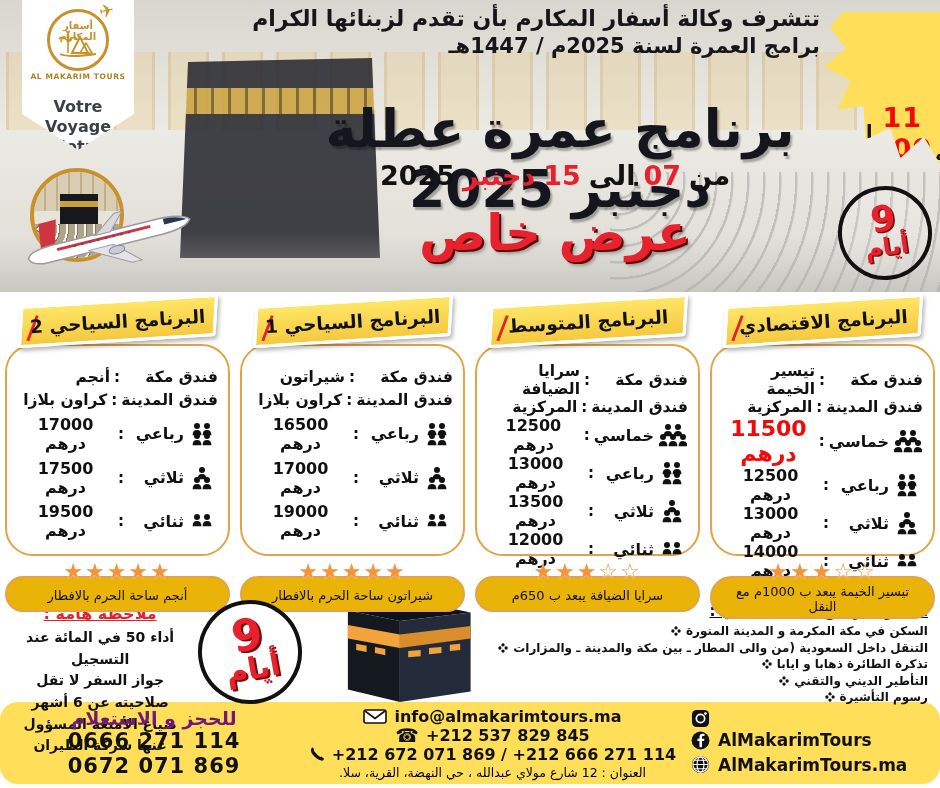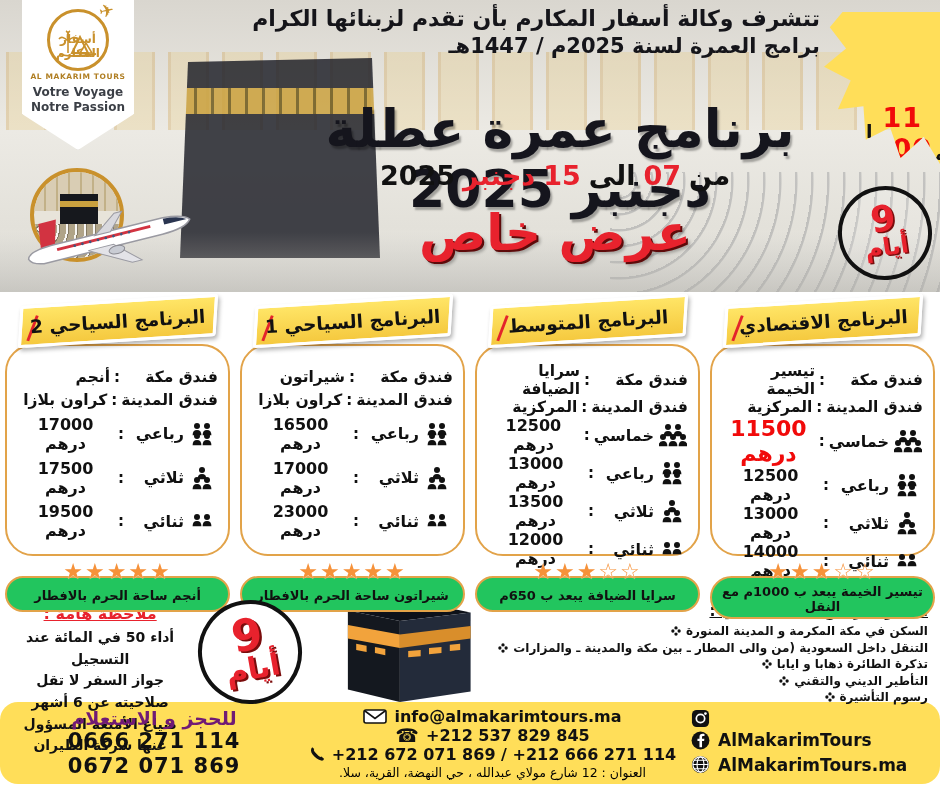--- a/index.html
+++ b/index.html
@@ -15,23 +15,23 @@
   .hero-kaaba .band{position:absolute;left:0;top:30px;width:100%;height:26px;
     background:repeating-linear-gradient(90deg,#caa13f 0 14px,#6e5a1d 14px 17px);}
   .crowd{position:absolute;right:0;bottom:0;width:330px;height:120px;opacity:.5;
     background:repeating-radial-gradient(circle at 9px 9px,rgba(50,55,70,.4) 0 2px,transparent 3px 16px);}
   .floor{position:absolute;left:0;bottom:0;width:940px;height:60px;background:linear-gradient(180deg,rgba(190,188,182,.0),rgba(168,166,160,.55));}
 
   .pennant{position:absolute;left:22px;top:0;width:112px;height:150px;background:#fff;z-index:4;
     clip-path:polygon(0 0,100% 0,100% 76%,50% 100%,0 76%);box-shadow:0 2px 5px rgba(0,0,0,.25);text-align:center;}
   .emblem{width:62px;height:62px;margin:9px auto 1px;border:3px solid #c9912c;border-radius:50%;position:relative;display:flex;align-items:center;justify-content:center;}
   .emblem .plane-glyph{position:absolute;top:-12px;right:-8px;color:#c9912c;font-size:18px;transform:rotate(-12deg);}
-  .emblem .ar{position:absolute;top:20px;left:0;width:100%;font-size:12px;color:#c9912c;font-weight:bold;}
+  .emblem .ar{position:absolute;top:8px;left:0;width:100%;font-size:10px;color:#c9912c;font-weight:bold;}
   .brand-name{font-size:7.5px;font-weight:bold;color:#b07f24;letter-spacing:.6px;margin-top:1px;}
-  .tagline{font-size:12px;font-weight:bold;color:#3b3f46;line-height:1.25;margin-top:4px;}
+  .tagline{font-size:16px;font-weight:bold;color:#3b3f46;line-height:1.25;margin-top:16px;}
 
   .intro{position:absolute;left:140px;top:6px;width:680px;direction:rtl;color:#15151a;font-weight:bold;z-index:2;}
   .intro .l1{font-size:22px;}
   .intro .l2{font-size:21px;margin-top:3px;}
 
   .burst{position:absolute;right:0;top:12px;width:116px;height:152px;background:#ffde59;z-index:3;
     clip-path:polygon(16% 0,100% 0,100% 100%,86% 82%,66% 96%,57% 76%,36% 84%,34% 62%,12% 64%,23% 45%,0 36%,19% 24%,5% 10%);
     display:flex;flex-direction:row;align-items:flex-end;padding:10px 10px 0 0;text-align:center;}
   .burst .b1{font-size:19px;font-weight:bold;color:#111;direction:rtl;width:100%;}
   .burst .b2{font-size:27px;font-weight:bold;color:#f10a0a;width:100%;margin-top:8px;letter-spacing:1px;}
@@ -70,22 +70,22 @@
   .row{display:flex;direction:rtl;align-items:center;gap:4px;font-weight:bold;color:#111;}
   .row .lbl{min-width:94px;font-size:15.5px;}
   .row .colon{font-size:15px;}
   .row .val{flex:1;font-size:15.5px;}
   .prow .icon{width:30px;display:flex;justify-content:center;}
   .prow .plbl{min-width:56px;font-size:16px;}
   .prow .pval{flex:1;text-align:center;font-size:16px;}
   .prow .pval.red{color:#f10a0a;font-size:22px;}
   .caption-wrap{position:relative;margin-top:20px;}
   .stars{position:absolute;top:-17px;left:50%;transform:translateX(-50%);direction:ltr;font-size:22px;letter-spacing:2px;color:#f6923a;z-index:2;white-space:nowrap;text-shadow:0 0 1px #fff;}
-  .cap{border:2.5px solid #e2a349;border-radius:999px;background:#22c55e;min-height:36px;display:flex;align-items:center;justify-content:center;
-    font-size:13px;font-weight:bold;color:#111;direction:rtl;padding:6px 8px 3px;text-align:center;}
+  .cap{border:2.5px solid #e2a349;border-radius:999px;background:#eab308;min-height:36px;display:flex;align-items:center;justify-content:center;
+    font-size:13px;font-weight:normal;color:#111;direction:rtl;padding:6px 8px 3px;text-align:center;}
 
   
   .info{display:flex;height:104px;padding:2px 8px 0;align-items:flex-start;}
   .notes{width:252px;text-align:center;direction:rtl;margin-top:4px;}
   .notes .nt{color:#e8222d;font-size:16px;font-weight:bold;text-decoration:underline;margin-bottom:4px;}
   .notes .nl{font-size:14px;font-weight:bold;color:#111;line-height:1.55;text-align:center;}
   .big-circle{width:104px;height:104px;border:4px solid #111;border-radius:50%;margin:0 6px;background:#fff;
     display:flex;flex-direction:column;align-items:center;justify-content:center;transform:rotate(-10deg);flex-shrink:0;}
   .big-circle .n{font-size:44px;font-weight:bold;color:#e8222d;line-height:.75;text-shadow:2px 2px 0 #7a0c0c;}
   .big-circle .u{font-size:30px;font-weight:bold;color:#e8222d;text-shadow:2px 2px 0 #7a0c0c;direction:rtl;}
@@ -314,21 +314,21 @@
             <span class="icon persons-icon">
               <svg viewBox="0 0 28 26" width="28" height="26" fill="#111">
                 <circle cx="8" cy="9" r="3"></circle>
                 <path d="M3.5999999999999996 18.2 q0 -5.2 4.4 -5.2 q4.4 0 4.4 5.2 z"></path>
                 <circle cx="18" cy="9" r="3"></circle>
                 <path d="M13.6 18.2 q0 -5.2 4.4 -5.2 q4.4 0 4.4 5.2 z"></path>
               </svg>
             </span>
             <span class="plbl">ثنائي</span>
             <span class="colon">:</span>
-            <span class="pval">23000 درهم</span>
+            <span class="pval">19000 درهم</span>
           </div>
       </div>
       <div class="caption-wrap">
         <div class="stars">★★★★★</div>
         <div class="cap">شيراتون ساحة الحرم بالافطار</div>
       </div>
     </div>
 
     <div class="program">
       <div class="banner">

